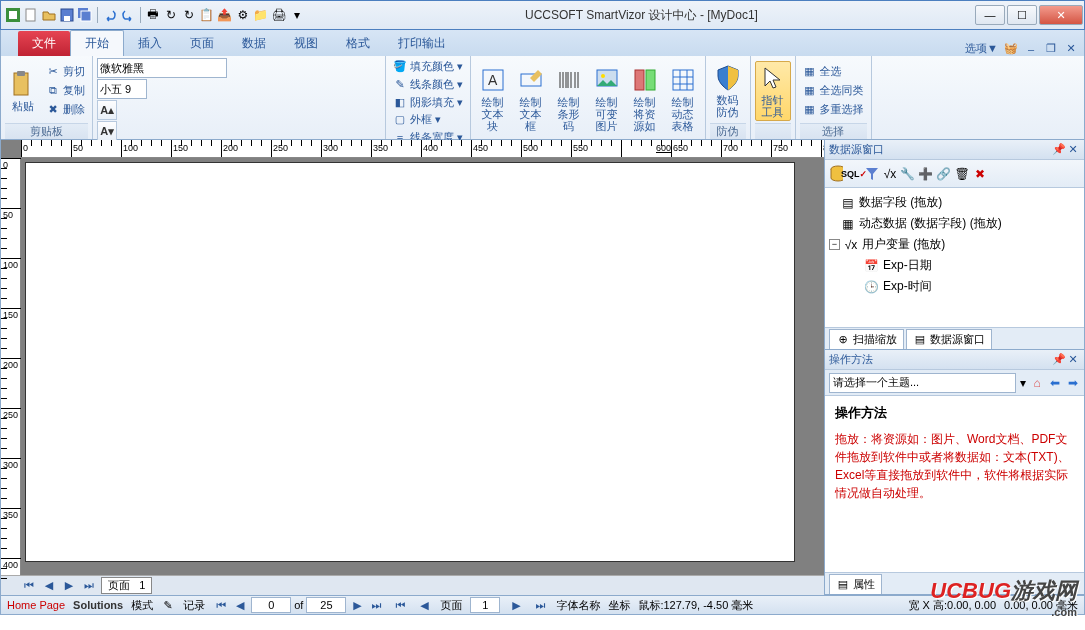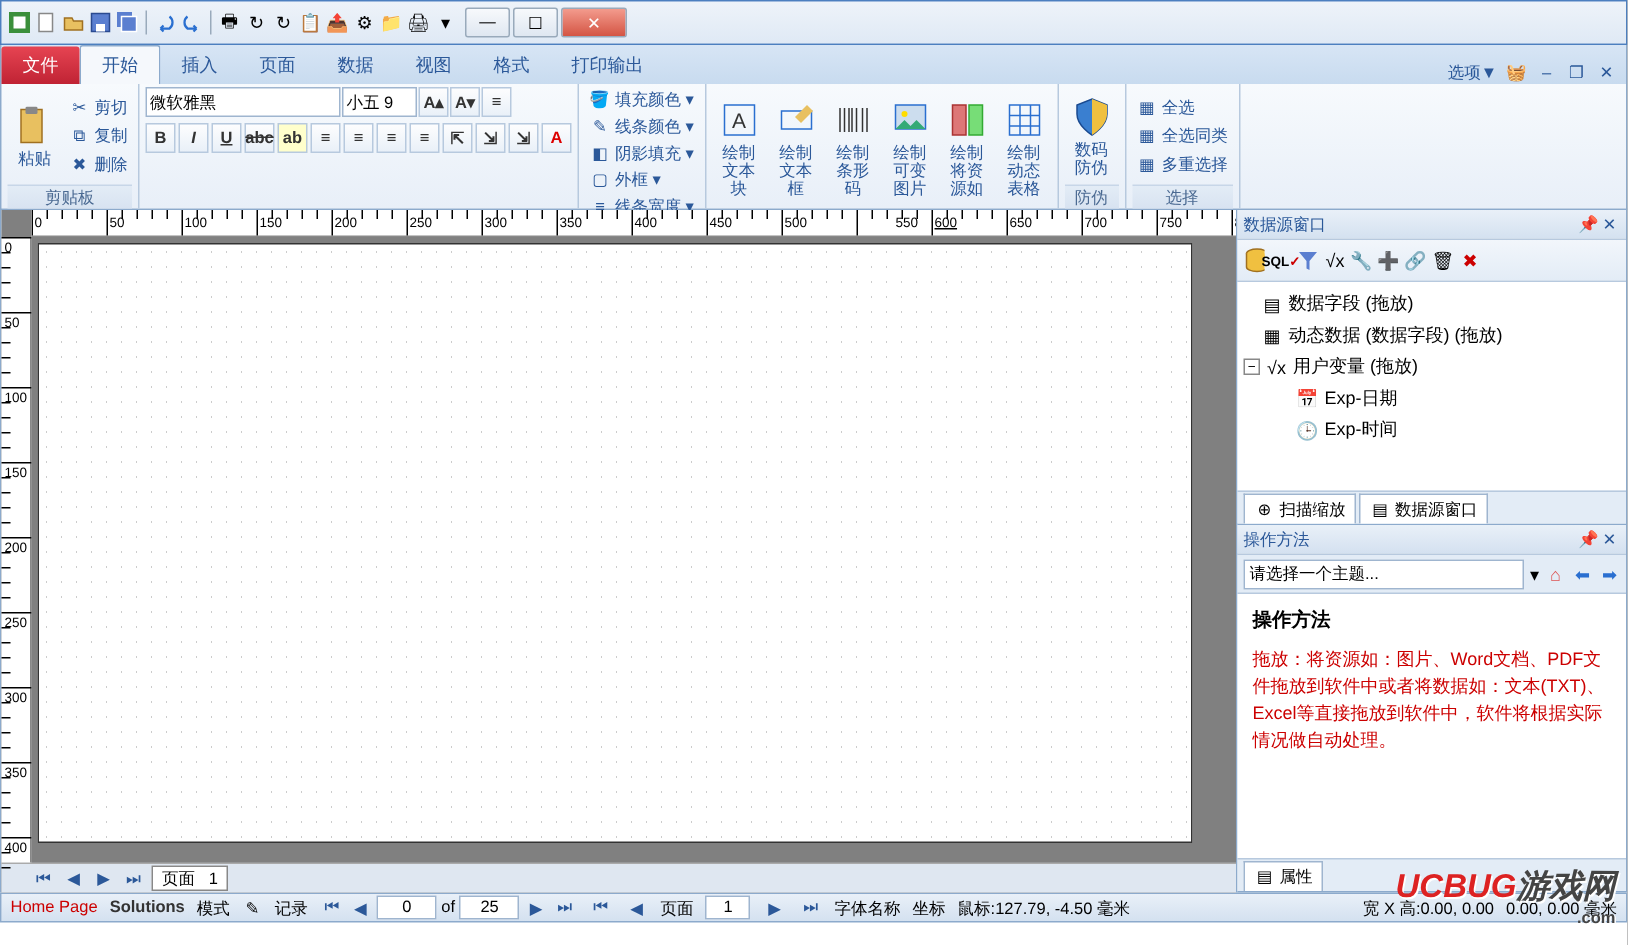--- a/index.html
+++ b/index.html
@@ -10,37 +10,37 @@
 .titlebar .tb-icons { display: flex; gap: 2px; padding: 0 4px; }
 .tb-icon { width: 16px; height: 16px; display: flex; align-items: center; justify-content: center; border: 1px solid transparent; border-radius: 2px; }
 .titlebar .title-text { flex: 1; text-align: center; font-size: 12px; color: #333; }
 .win-btns { display: flex; }
 .win-btn { width: 30px; height: 20px; display: flex; align-items: center; justify-content: center; border: 1px solid #9ab; margin: 0 1px; background: linear-gradient(#f7f9fc,#dfe7f1); border-radius: 2px; font-size: 11px; }
 .win-btn.close { background: linear-gradient(#f39b8d,#d45544); color: #fff; width: 44px; }
 
 
 .ribbon-tabs { height: 26px; background: linear-gradient(#d7e5f5,#c8dbef); display: flex; align-items: flex-end; border-left: 1px solid #8caacc; border-right: 1px solid #8caacc; }
 .ribbon-tab { padding: 4px 14px 4px; font-size: 12px; color: #2b5899; }
-.ribbon-tab.file { background: linear-gradient(#e64452,#c02334); color: #fff; border-radius: 2px 2px 0 0; margin-left: 0; }
+.ribbon-tab.file { background: linear-gradient(#e64452,#c02334); color: #fff; border-radius: 2px 2px 0 0; margin-left: 17px; }
 .ribbon-tab.active { background: #f5f8fc; border: 1px solid #8caacc; border-bottom: none; color: #2b5899; border-radius: 2px 2px 0 0; }
 .ribbon-tabs .spacer { flex: 1; }
 .ribbon-right { display: flex; align-items: center; gap: 6px; padding-right: 6px; font-size: 11px; color: #2b5899; }
 
 
 .ribbon-body { height: 84px; background: linear-gradient(#f7fafd,#e8eff8); border: 1px solid #8caacc; border-top: none; display: flex; }
 .grp { border-right: 1px solid #b7c9de; display: flex; flex-direction: column; padding: 2px 4px 0; }
 .grp-ct { flex: 1; display: flex; align-items: center; gap: 2px; }
 .grp-label { height: 16px; text-align: center; font-size: 11px; color: #4b6a92; background: linear-gradient(#e3ecf6,#d8e3f1); border-top: 1px solid #c7d6e8; }
 .bigbtn { width: 36px; display: flex; flex-direction: column; align-items: center; gap: 2px; padding: 2px; }
 .bigbtn .ico { width: 28px; height: 28px; display: flex; align-items: center; justify-content: center; }
 .bigbtn .lbl { font-size: 11px; color: #2b5899; text-align: center; line-height: 12px; }
 .smallrow { display: flex; flex-direction: column; gap: 2px; }
 .smallbtn { display: flex; align-items: center; gap: 3px; padding: 1px 3px; font-size: 11px; color: #2b5899; }
 .ico-s { width: 14px; height: 14px; display: inline-flex; align-items: center; justify-content: center; }
-.dd { display: flex; align-items: center; gap: 1px; }
+.dd { display: flex; align-items: flex-start; gap: 1px; flex-direction: column; }
 .dd select, .dd input { font-size: 11px; height: 20px; border: 1px solid #9fb5cf; background: #fff; padding: 0 2px; }
 .fmt-row { display: flex; gap: 2px; }
 .fmtbtn { width: 20px; height: 20px; border: 1px solid #b7c9de; background: linear-gradient(#fdfdfe,#e9f0f8); display: flex; align-items: center; justify-content: center; font-size: 11px; font-weight: bold; color: #333; }
 .pointer-grp { background: linear-gradient(#ffe9a8,#ffd76b); border: 1px solid #d6a94a; border-radius: 2px; }
 
 
 .main { display: flex; height: 455px; border-left: 1px solid #8caacc; border-right: 1px solid #8caacc; }
 .doc-area { flex: 1; display: flex; flex-direction: column; background: #808080; position: relative; }
 .h-ruler { height: 18px; background: #fff; border-bottom: 1px solid #888; margin-left: 20px; font-size: 9px; overflow: hidden; position: relative; }
 .ruler-tick { position: absolute; top: 0; border-left: 1px solid #000; height: 18px; }
@@ -133,20 +133,21 @@
     <span class="tb-icon">🖶</span>
     <span class="tb-icon">↻</span>
     <span class="tb-icon">↻</span>
     <span class="tb-icon">📋</span>
     <span class="tb-icon">📤</span>
     <span class="tb-icon">⚙</span>
     <span class="tb-icon">📁</span>
     <span class="tb-icon">🖨</span>
     <span class="tb-icon">▾</span>
   </div>
+  <div class="title-text">UCCSOFT SmartVizor 设计中心 - [MyDoc1]</div>
   <div class="win-btns">
     <div class="win-btn">—</div>
     <div class="win-btn">☐</div>
     <div class="win-btn close">✕</div>
   </div>
 </div>
 
 <div class="ribbon-tabs">
   <div class="ribbon-tab file">文件</div>
   <div class="ribbon-tab active">开始</div>
@@ -313,20 +314,33 @@
               <path d="M14 2l10 4v6c0 8-10 14-10 14S4 20 4 12V6z" fill="#3a7fd0" stroke="#1a4a90"></path>
               <path d="M14 2l10 4v6c0 8-10 14-10 14V2z" fill="#f0c040"></path>
             </svg>
           </div>
           <div class="lbl">数码防伪</div>
         </div>
       </div>
     <div class="grp-label">防伪</div>
   </div>
 
+  <div class="grp">
+    <div class="grp-ct">
+        <div class="bigbtn pointer-grp">
+          <div class="ico">
+            <svg width="24" height="24">
+              <path d="M4 2l0 18 5-5 3 7 3-1-3-7h7z" fill="#fff" stroke="#333"></path>
+            </svg>
+          </div>
+          <div class="lbl">指针工具</div>
+        </div>
+      </div>
+    <div class="grp-label"></div>
+  </div>
 
   <div class="grp">
     <div class="grp-ct">
         <div class="smallrow">
       <div class="smallbtn">
             <span class="ico-s">▦</span>
             <span>全选</span>
           </div>
       <div class="smallbtn">
             <span class="ico-s">▦</span>
@@ -405,27 +419,27 @@
         <div class="ruler-tick" style="left: 470px; height: 6px;"></div>
         <div class="ruler-tick" style="left: 480px; height: 6px;"></div>
         <div class="ruler-tick" style="left: 490px; height: 6px;"></div>
         <div class="ruler-tick" style="left: 500px; height: 18px;"></div>
         <div class="ruler-num" style="left: 502px;">500</div>
         <div class="ruler-tick" style="left: 510px; height: 6px;"></div>
         <div class="ruler-tick" style="left: 520px; height: 6px;"></div>
         <div class="ruler-tick" style="left: 530px; height: 6px;"></div>
         <div class="ruler-tick" style="left: 540px; height: 6px;"></div>
         <div class="ruler-tick" style="left: 550px; height: 18px;"></div>
-        <div class="ruler-num" style="left: 576px;">550</div>
+        <div class="ruler-num" style="left: 552px;">550</div>
         <div class="ruler-tick" style="left: 560px; height: 6px;"></div>
         <div class="ruler-tick" style="left: 570px; height: 6px;"></div>
         <div class="ruler-tick" style="left: 580px; height: 6px;"></div>
         <div class="ruler-tick" style="left: 590px; height: 6px;"></div>
         <div class="ruler-tick" style="left: 600px; height: 18px;"></div>
-        <div class="ruler-num" style="left: 602px; text-decoration: underline;">600</div>
+        <div class="ruler-num" style="left: 635px; text-decoration: underline;">600</div>
         <div class="ruler-tick" style="left: 610px; height: 6px;"></div>
         <div class="ruler-tick" style="left: 620px; height: 6px;"></div>
         <div class="ruler-tick" style="left: 630px; height: 6px;"></div>
         <div class="ruler-tick" style="left: 640px; height: 6px;"></div>
         <div class="ruler-tick" style="left: 650px; height: 18px;"></div>
         <div class="ruler-num" style="left: 652px;">650</div>
         <div class="ruler-tick" style="left: 660px; height: 6px;"></div>
         <div class="ruler-tick" style="left: 670px; height: 6px;"></div>
         <div class="ruler-tick" style="left: 680px; height: 6px;"></div>
         <div class="ruler-tick" style="left: 690px; height: 6px;"></div>

